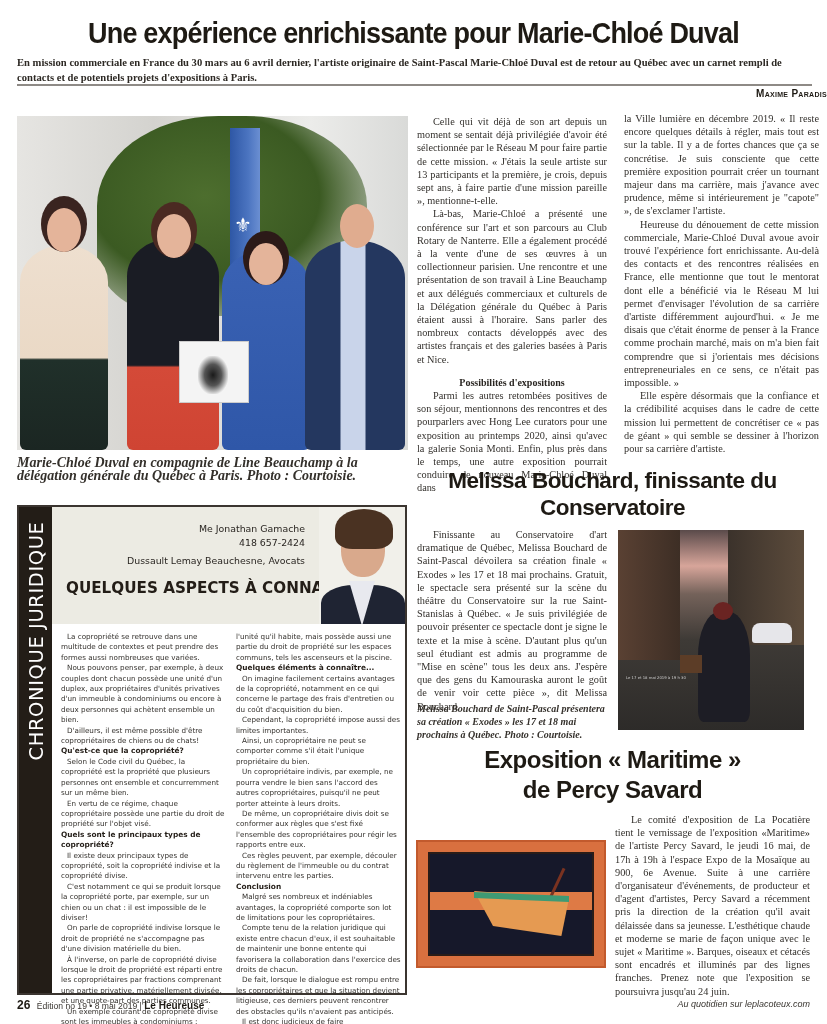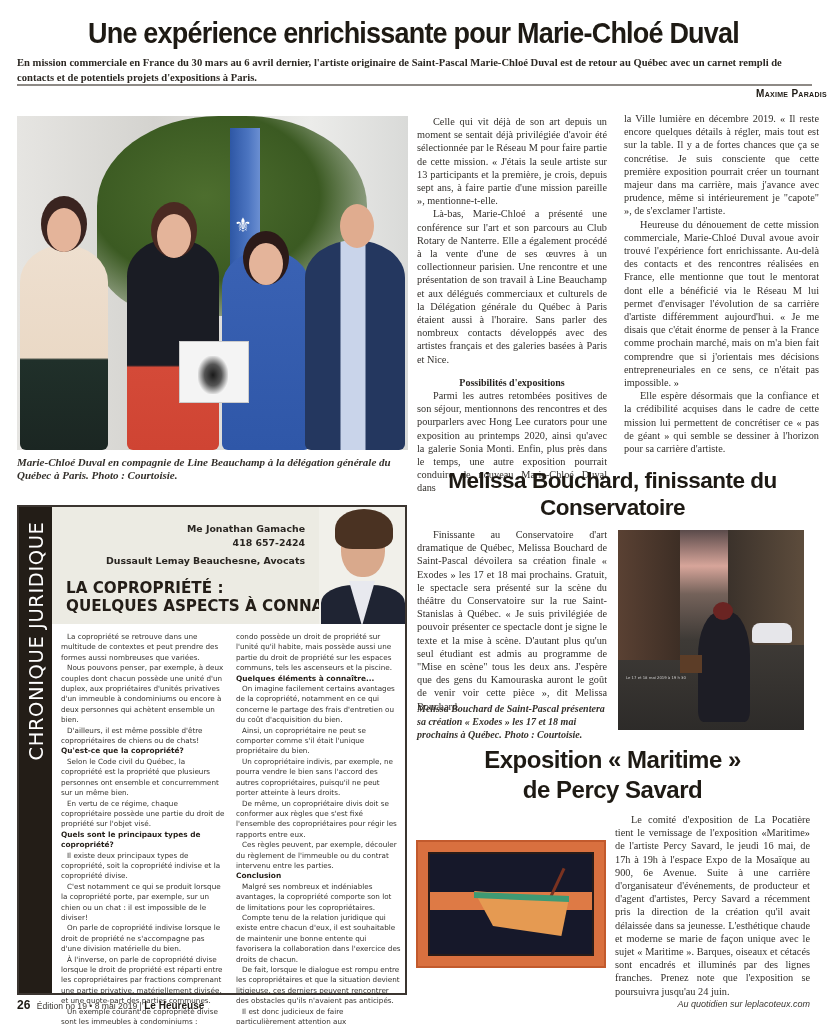--- a/index.html
+++ b/index.html
@@ -18,21 +18,21 @@
   .rule { position: absolute; left: 17px; top: 84px; width: 795px; height: 2px; background: #8e8a86; }
   .byline {
     position: absolute; right: 0; top: 88px;
     font-family: "Liberation Sans", sans-serif; font-weight: bold; font-size: 10px;
     font-variant: small-caps; letter-spacing: 0.3px; color: #1e1a14;
   }
 
   .col { position: absolute; font-size: 10.3px; line-height: 13.2px; text-align: justify; color: #33302c; }
   .col p { text-indent: 16px; }
   .col h4 { text-align: center; font-size: 10px; margin-top: 10px; color: #2a2622; }
-  .caption { font-style: italic; font-weight: bold; font-size: 11px; line-height: 13px; color: #34302b; }
+  .caption { font-style: italic; font-weight: bold; font-size: 14px; line-height: 13px; color: #34302b; }
 
   
   .photo1 { position: absolute; left: 17px; top: 116px; width: 391px; height: 334px; overflow: hidden;
     background: linear-gradient(90deg, #e6e5e2 0%, #d4d3cf 35%, #ececea 75%, #d9dad8 100%); }
   .photo1 .tree { position: absolute; left: 80px; top: 0; width: 270px; height: 200px; border-radius: 45% 45% 30% 30%;
     background: radial-gradient(ellipse at 40% 40%, #4d6e2e 0%, #3b5a22 50%, rgba(60,90,35,0.2) 85%, transparent 100%); }
   .photo1 .flag { position: absolute; left: 213px; top: 12px; width: 30px; height: 322px;
     background: linear-gradient(90deg, #2e57a5, #4b74c0 60%, #6b8fd2); }
   .photo1 .flag::after { content: "⚜"; position: absolute; left: 4px; top: 85px; font-size: 20px; color: #fff; }
   .person { position: absolute; bottom: 0; border-radius: 50% 50% 6px 6px / 18% 18% 6px 6px; }
@@ -47,21 +47,21 @@
   .chron-side { position: absolute; left: 0; top: 0; width: 33px; height: 100%; background: #231d17; }
   .chron-side span { position: absolute; left: 50%; top: 134px; transform: translate(-50%, -50%) rotate(-90deg);
     white-space: nowrap; color: #fff; font-family: "DejaVu Sans", sans-serif; font-size: 19.5px; letter-spacing: 0.6px; }
   .chron-head { position: absolute; left: 33px; top: 0; width: 353px; height: 117px; background: #ecebe3; }
   .lawyer { position: absolute; right: 0; top: 0; width: 86px; height: 117px; overflow: hidden; background: #f1f0ea; }
   .lawyer .face { position: absolute; left: 22px; top: 14px; width: 44px; height: 56px; border-radius: 46%; background: #d9a98c; }
   .lawyer .hair { position: absolute; left: 16px; top: 2px; width: 58px; height: 40px; border-radius: 50% 50% 30% 30%; background: #4a3222; }
   .lawyer .suit { position: absolute; left: 2px; top: 78px; width: 84px; height: 45px; border-radius: 40% 40% 0 0; background: #1f2433; }
   .lawyer .shirt { position: absolute; left: 30px; top: 74px; width: 26px; height: 45px; background: #e8e9ef; clip-path: polygon(0 0,100% 0,50% 100%); }
   .lawyer-info { position: absolute; right: 100px; top: 15px; text-align: right; font-family: "DejaVu Sans", sans-serif;
-    font-size: 9.4px; line-height: 13.5px; font-weight: bold; color: #2a2622; }
+    font-size: 9.4px; line-height: 13.5px; font-weight: normal; color: #2a2622; }
   .lawyer-info .firm { margin-top: 5px; }
   .chron-title { position: absolute; left: 14px; top: 72px; font-family: "DejaVu Sans", sans-serif; font-weight: bold;
     font-size: 15.2px; line-height: 18px; color: #231d17; }
   .chron-body { position: absolute; left: 42px; top: 125px; width: 340px; font-family: "DejaVu Sans", sans-serif;
     font-size: 7.2px; line-height: 10.4px; color: #33302c; column-count: 2; column-gap: 10px; }
   .chron-body p { text-indent: 6px; }
   .chron-body h5 { text-align: left; font-size: 7.4px; font-weight: bold; color: #231d17; break-after: avoid; }
 
   
   .h2 { position: absolute; font-family: "Liberation Sans", sans-serif; font-weight: bold; font-size: 22.5px;
@@ -130,21 +130,20 @@
   <div class="chron-side">
     <span>CHRONIQUE JURIDIQUE</span>
   </div>
   <div class="chron-head">
     <div class="lawyer-info">
       <div>Me Jonathan Gamache</div>
       <div>418 657-2424</div>
       <div class="firm">Dussault Lemay Beauchesne, Avocats</div>
     </div>
     <div class="chron-title">
-      <div>LA COPROPRIÉTÉ :</div>
       <div>QUELQUES ASPECTS À CONNAÎTRE.</div>
     </div>
     <div class="lawyer">
       <div class="suit"></div>
         <div class="shirt"></div>
         <div class="face"></div>
         <div class="hair"></div>
     </div>
   </div>
   <div class="chron-body" id="chron-body">
@@ -155,20 +154,21 @@
       <p>Selon le Code civil du Québec, la copropriété est la propriété que plusieurs personnes ont ensemble et concurremment sur un même bien.</p>
       <p>En vertu de ce régime, chaque copropriétaire possède une partie du droit de propriété sur l'objet visé.</p>
       <h5>Quels sont le principaux types de copropriété?</h5>
       <p>Il existe deux principaux types de copropriété, soit la copropriété indivise et la copropriété divise.</p>
       <p>C'est notamment ce qui se produit lorsque la copropriété porte, par exemple, sur un chien ou un chat : il est impossible de le diviser!</p>
       <p>On parle de copropriété indivise lorsque le droit de propriété ne s'accompagne pas d'une division matérielle du bien.</p>
       <p>À l'inverse, on parle de copropriété divise lorsque le droit de propriété est réparti entre les copropriétaires par fractions comprenant une partie privative, matériellement divisée, et une quote-part des parties communes.</p>
       <p>Un exemple courant de copropriété divise sont les immeubles à condominiums : classiquement, chaque copropriétaire de condo possède un droit de propriété sur l'unité qu'il habite, mais possède aussi une partie du droit de propriété sur les espaces communs, tels les ascenseurs et la piscine.</p>
       <h5>Quelques éléments à connaître...</h5>
       <p>On imagine facilement certains avantages de la copropriété, notamment en ce qui concerne le partage des frais d'entretien ou du coût d'acquisition du bien.</p>
+      <p>Cependant, la copropriété impose aussi des limites importantes.</p>
       <p>Ainsi, un copropriétaire ne peut se comporter comme s'il était l'unique propriétaire du bien.</p>
       <p>Un copropriétaire indivis, par exemple, ne pourra vendre le bien sans l'accord des autres copropriétaires, puisqu'il ne peut porter atteinte à leurs droits.</p>
       <p>De même, un copropriétaire divis doit se conformer aux règles que s'est fixé l'ensemble des copropriétaires pour régir les rapports entre eux.</p>
       <p>Ces règles peuvent, par exemple, découler du règlement de l'immeuble ou du contrat intervenu entre les parties.</p>
       <h5>Conclusion</h5>
       <p>Malgré ses nombreux et indéniables avantages, la copropriété comporte son lot de limitations pour les copropriétaires.</p>
       <p>Compte tenu de la relation juridique qui existe entre chacun d'eux, il est souhaitable de maintenir une bonne entente qui favorisera la collaboration dans l'exercice des droits de chacun.</p>
       <p>De fait, lorsque le dialogue est rompu entre les copropriétaires et que la situation devient litigieuse, ces derniers peuvent rencontrer des obstacles qu'ils n'avaient pas anticipés.</p>
       <p>Il est donc judicieux de faire particulièrement attention aux copropriétaires que l'on choisit!</p>
     </div>

